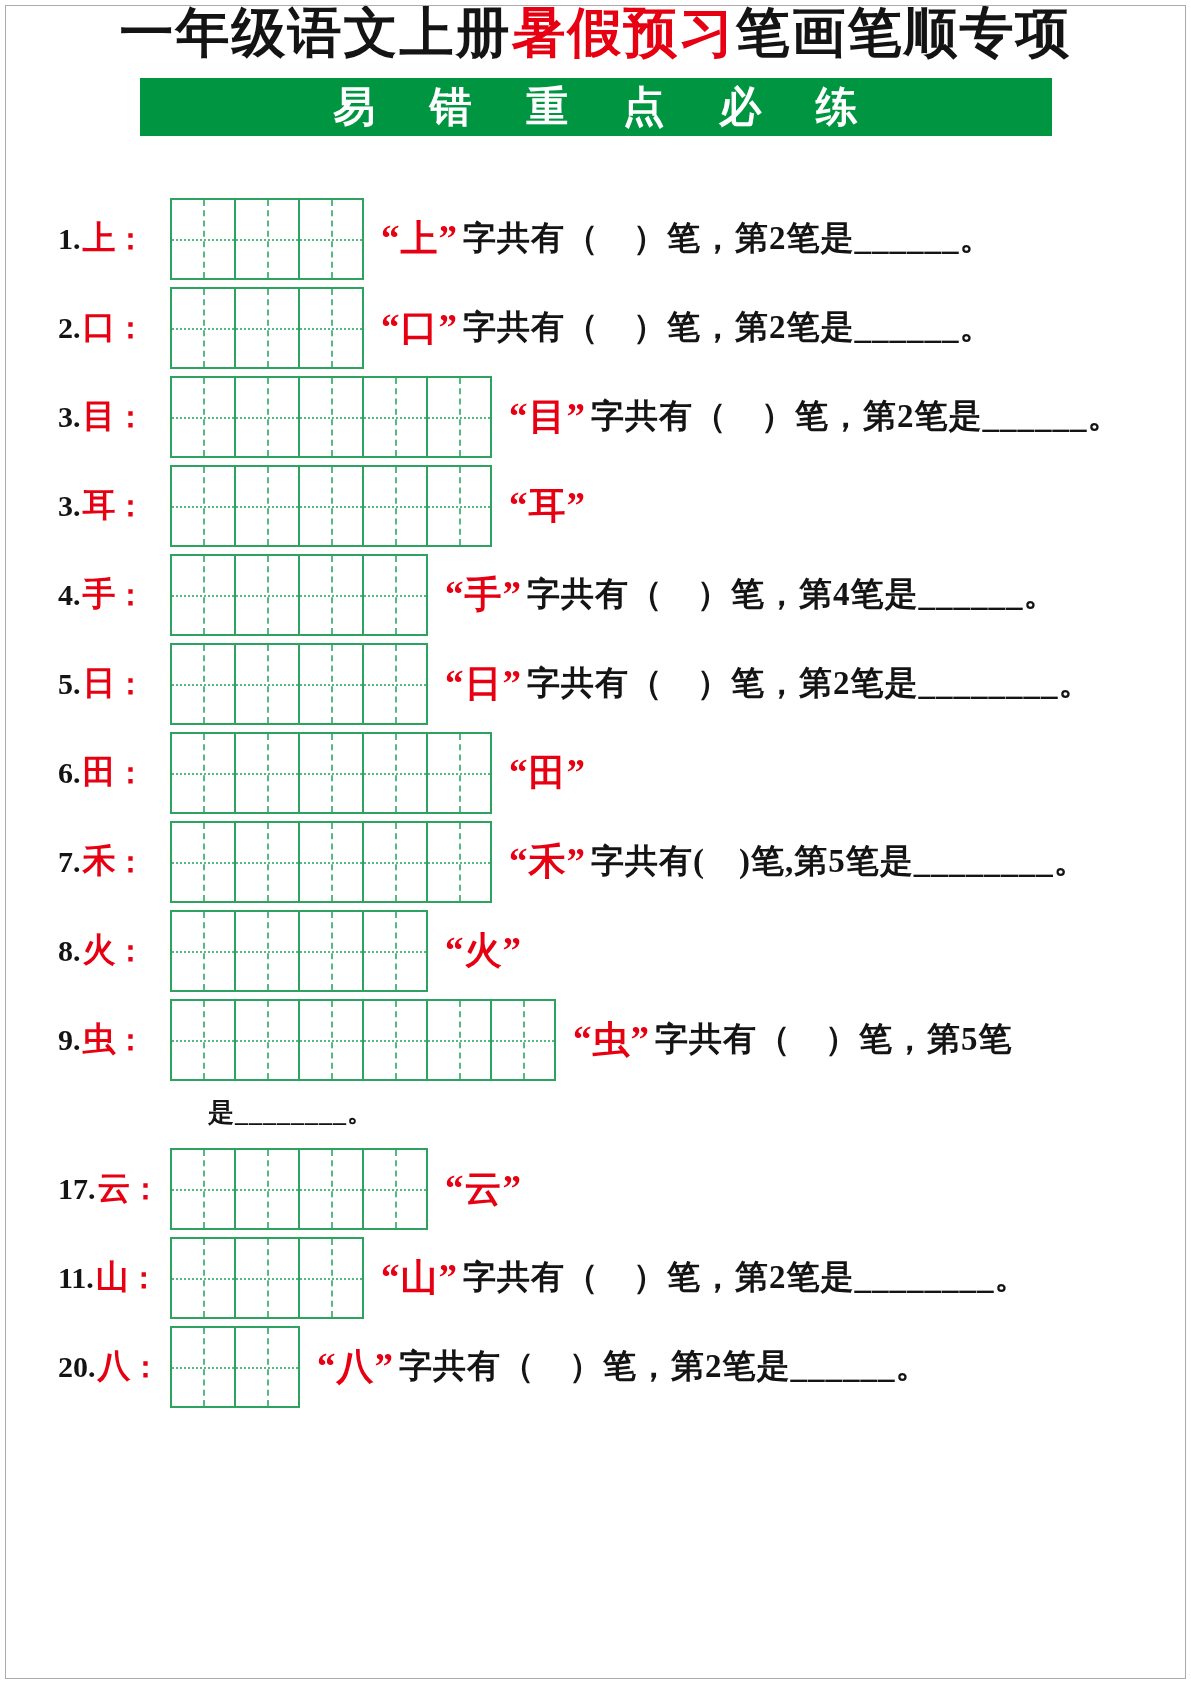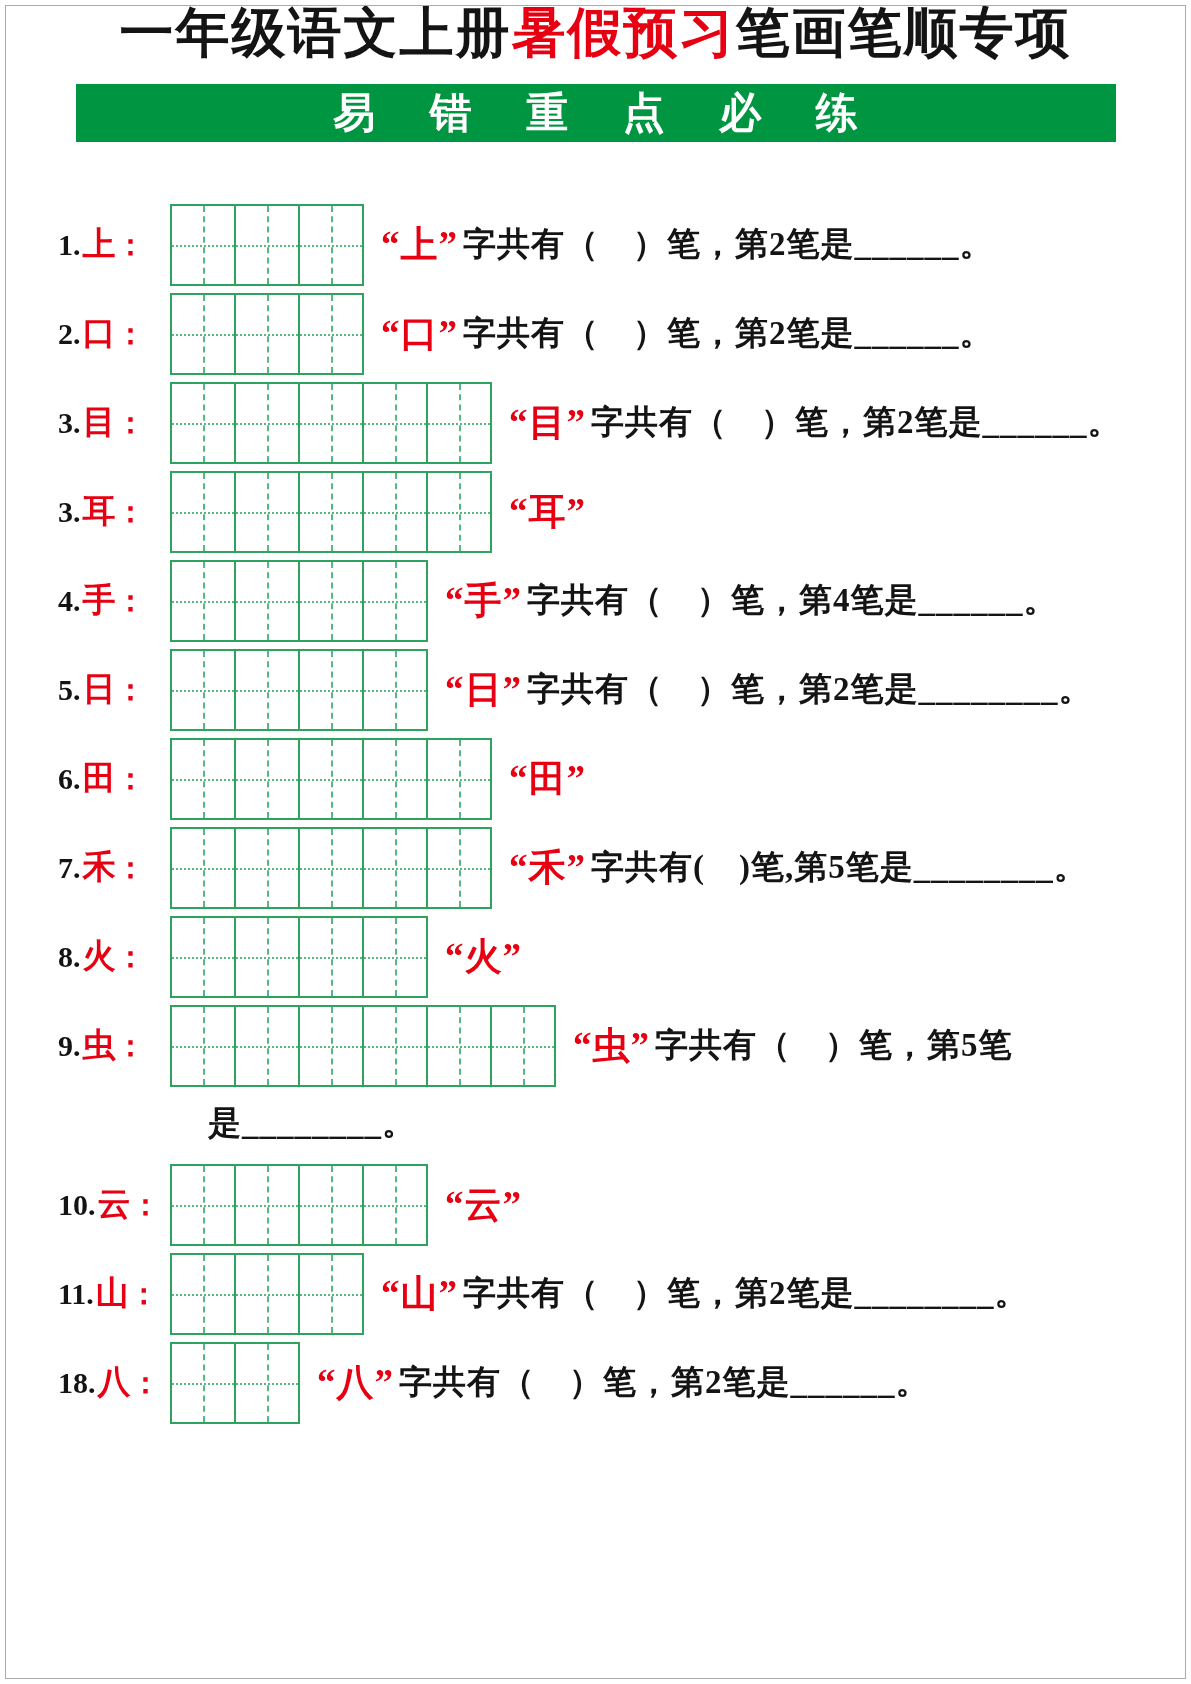--- a/index.html
+++ b/index.html
@@ -13,21 +13,21 @@
   }
   .page{}
   
   .title{
     text-align:center;font-size:54px;font-weight:900;line-height:1.25;
     letter-spacing:2px;white-space:nowrap;
   }
   .title .red{color:var(--red,#e60012);}
   
   .banner{
-    width:1040px;height:58px;margin:16px auto 0 auto;
+    width:912px;height:58px;margin:10px auto 0 auto;
     background:var(--banner-bg,#009540);color:var(--banner-fg,#ffffff);
     display:flex;align-items:center;justify-content:center;
     font-size:42px;font-weight:bold;letter-spacing:22px;text-indent:22px;
   }
   
   .rows{margin-top:62px;padding-left:58px;}
   .row{margin-bottom:7px;}
   .row-main{display:flex;align-items:center;}
   .label{
     width:112px;flex-shrink:0;display:flex;align-items:baseline;
@@ -56,21 +56,21 @@
   
   .qline{
     display:flex;align-items:center;margin-left:17px;white-space:nowrap;
   }
   .quoted{
     font-size:37px;font-weight:bold;color:var(--red,#e60012);margin-right:5px;
     letter-spacing:1px;
   }
   .qtext{font-size:33px;font-weight:bold;letter-spacing:1px;}
   .row-cont{
-    font-size:33px;font-weight:bold;letter-spacing:1px;
+    font-size:26px;font-weight:bold;letter-spacing:1px;
     margin:14px 0 18px 150px;
   }
 </style>
 </head>
 <body style="--red: #e60012; --ink: #141414; --grid: #2ea25f; --grid-light: #55b981; --banner-bg: #009540; --banner-fg: #ffffff;">
 
 <div class="frame"></div>
 
 <div class="page">
 
@@ -290,21 +290,21 @@
         <span class="quoted">“虫”</span>
         <span class="qtext">字共有（　）笔，第5笔</span>
       </div>
     </div>
     <div class="row-cont">是________。</div>
   </div>
 
   <div class="row">
     <div class="row-main">
       <div class="label">
-        <span class="num">10.</span>
+        <span class="num">17.</span>
         <span class="char">云</span>
         <span class="colon">：</span>
       </div>
       <div class="grid">
             <div class="cell"></div>
             <div class="cell"></div>
             <div class="cell"></div>
             <div class="cell"></div>
           </div>
       <div class="qline">
@@ -330,21 +330,21 @@
         <span class="quoted">“山”</span>
         <span class="qtext">字共有（　）笔，第2笔是________。</span>
       </div>
     </div>
 
   </div>
 
   <div class="row">
     <div class="row-main">
       <div class="label">
-        <span class="num">18.</span>
+        <span class="num">20.</span>
         <span class="char">八</span>
         <span class="colon">：</span>
       </div>
       <div class="grid">
             <div class="cell"></div>
             <div class="cell"></div>
           </div>
       <div class="qline">
         <span class="quoted">“八”</span>
         <span class="qtext">字共有（　）笔，第2笔是______。</span>

